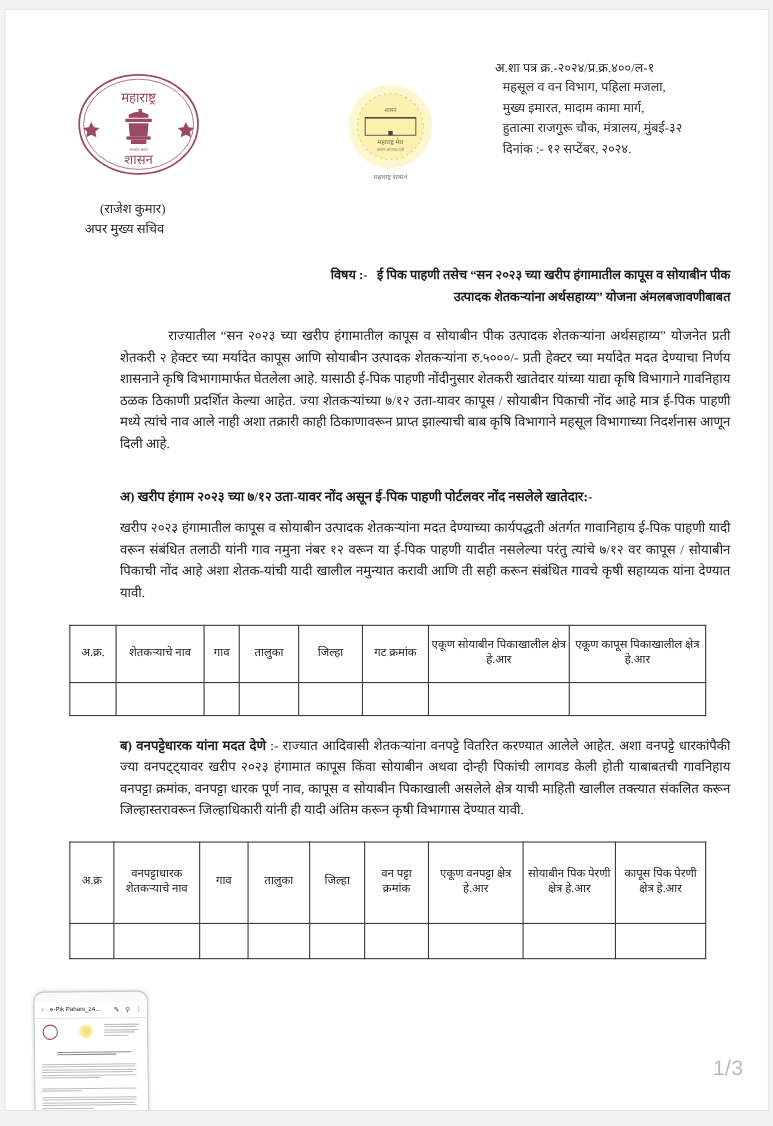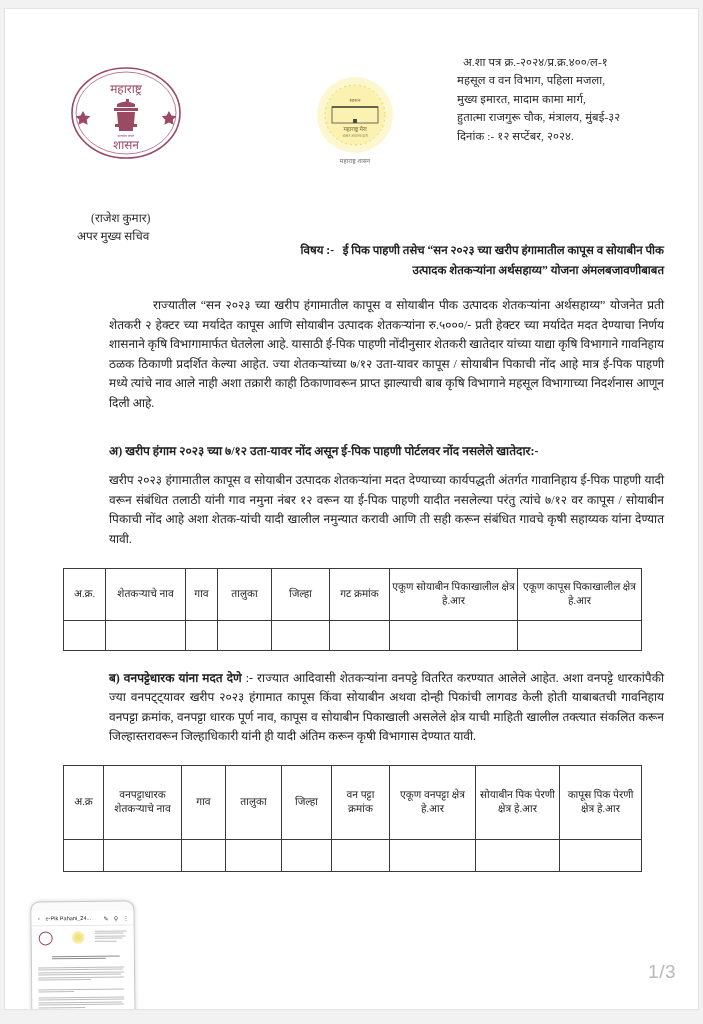--- a/index.html
+++ b/index.html
@@ -46,31 +46,30 @@
 
   .header-right {
     position: absolute;
     left: 442px; top: 44px;
     width: 250px;
     font-size: 11.4px;
     line-height: 18.4px;
     color: #2b2b2b;
     letter-spacing: .1px;
   }
-  .header-right .ref-no { margin-left: 16px; white-space: nowrap; }
+  .header-right .ref-no { margin-left: 3px; white-space: nowrap; }
   .header-right .addr-line { margin-left: 10px; white-space: nowrap; }
 
   
   .sign-block {
     position: absolute;
     left: 72px; top: 172px;
     font-size: 11.8px;
     line-height: 18px;
     color: #2b2b2b;
-    margin-top: 28px;
   }
   .sign-block .sign-name { padding-left: 14px; }
 
   
   .body-zone {
     position: absolute;
     left: 0; top: 232px;
     width: 695px;
   }
 

